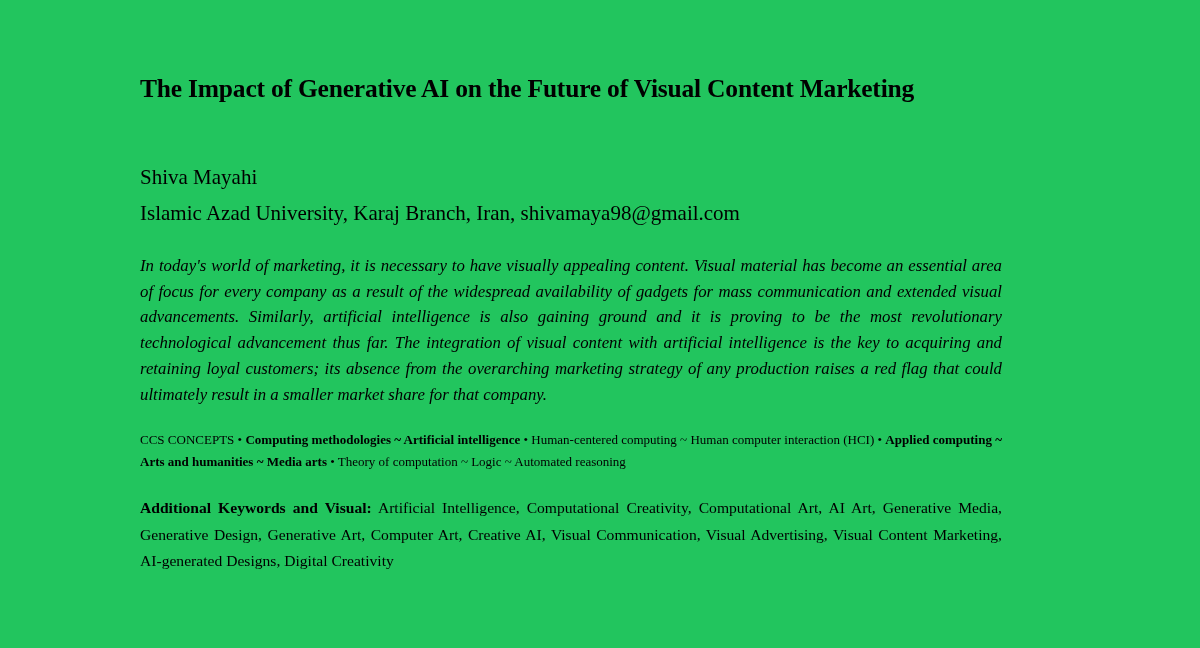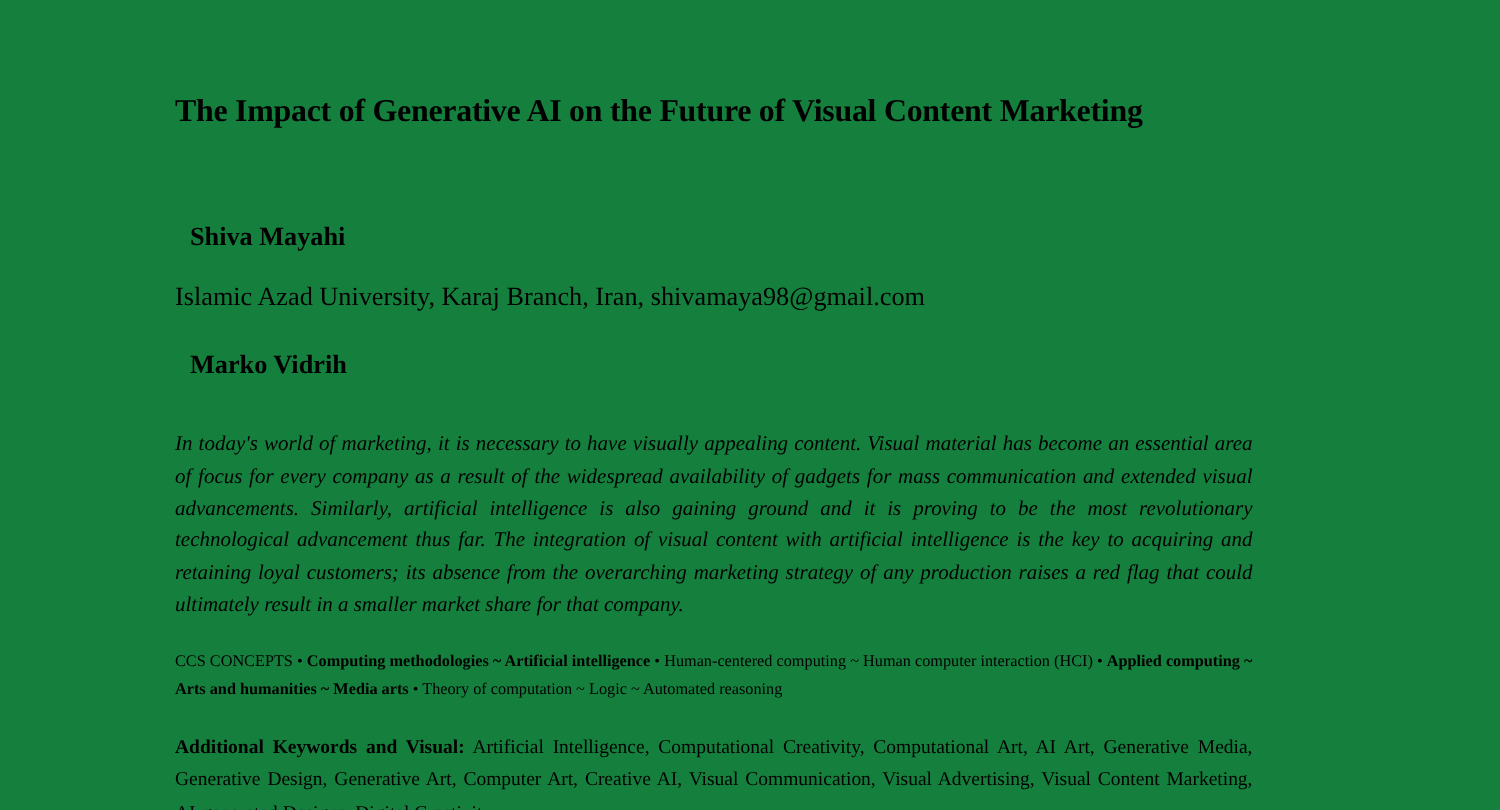--- a/index.html
+++ b/index.html
@@ -12,41 +12,41 @@
     height: 648px;
     overflow: hidden;
     font-family: "Liberation Serif", serif;
     color: #000000;
     -webkit-font-smoothing: antialiased;
   }
   .page {
     position: relative;
     width: 1200px;
     height: 648px;
-    background: #15803d;
+    background: #22c55e;
   }
   .content {
     position: absolute;
     left: 140px;
     top: 0;
     width: 862px;
   }
   .doc-title {
     font-size: 25.5px;
     font-weight: bold;
     letter-spacing: -0.2px;
     line-height: 1.2;
     margin: 0;
     padding-top: 74px;
   }
   .author-name {
     font-size: 21px;
-    font-weight: bold;
+    font-weight: normal;
     line-height: 1.2;
-    margin: 12px;
+    margin: 0;
   }
   .author-name.first {
     padding-top: 60px;
   }
   .author-name.second {
     padding-top: 16px;
   }
   .author-affil {
     font-size: 21px;
     line-height: 1.3;
@@ -81,21 +81,20 @@
 <body>
 
 <div class="page">
   <div class="content">
 
     <h1 class="doc-title">The Impact of Generative AI on the Future of Visual Content Marketing</h1>
 
     <h2 class="author-name first">Shiva Mayahi</h2>
     <p class="author-affil">Islamic Azad University, Karaj Branch, Iran, shivamaya98@gmail.com</p>
 
-    <h2 class="author-name second">Marko Vidrih</h2>
 
     <p class="abstract">In today's world of marketing, it is necessary to have visually appealing content. Visual material has become an essential area of focus for every company as a result of the widespread availability of gadgets for mass communication and extended visual advancements. Similarly, artificial intelligence is also gaining ground and it is proving to be the most revolutionary technological advancement thus far. The integration of visual content with artificial intelligence is the key to acquiring and retaining loyal customers; its absence from the overarching marketing strategy of any production raises a red flag that could ultimately result in a smaller market share for that company.</p>
 
     <p class="ccs"><span>CCS CONCEPTS</span><span> • </span><span class="b">Computing methodologies ~ Artificial intelligence</span><span> • Human-centered computing ~ Human computer interaction (HCI) • </span><span class="b">Applied computing ~ Arts and humanities ~ Media arts</span><span> • Theory of computation ~ Logic ~ Automated reasoning</span></p>
 
     <p class="keywords"><span class="b">Additional Keywords and Visual:</span><span> Artificial Intelligence, Computational Creativity, Computational Art, AI Art, Generative Media, Generative Design, Generative Art, Computer Art, Creative AI, Visual Communication, Visual Advertising, Visual Content Marketing, AI-generated Designs, Digital Creativity</span></p>
 
   </div>
 </div>
 

